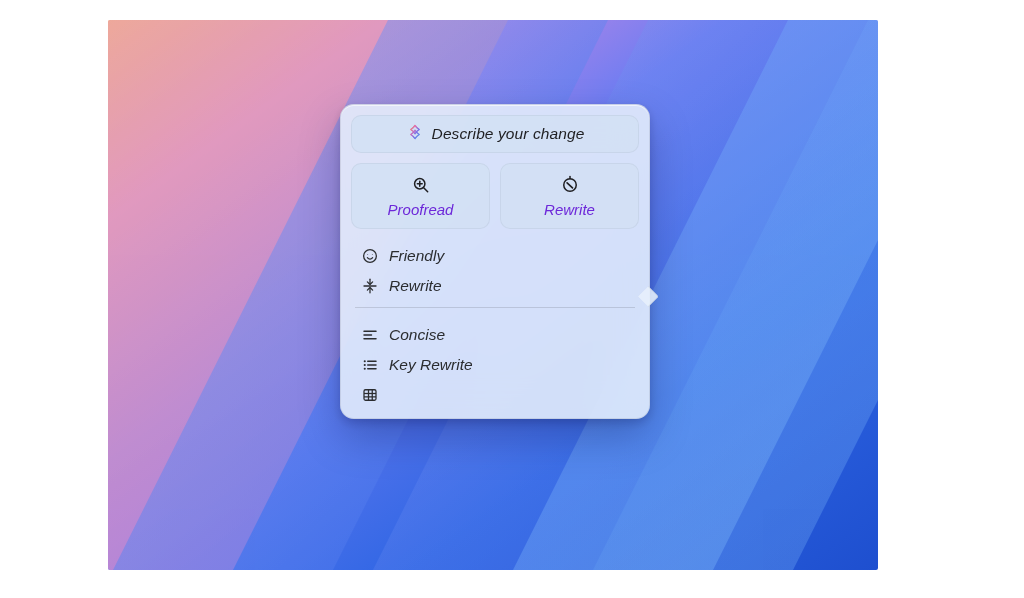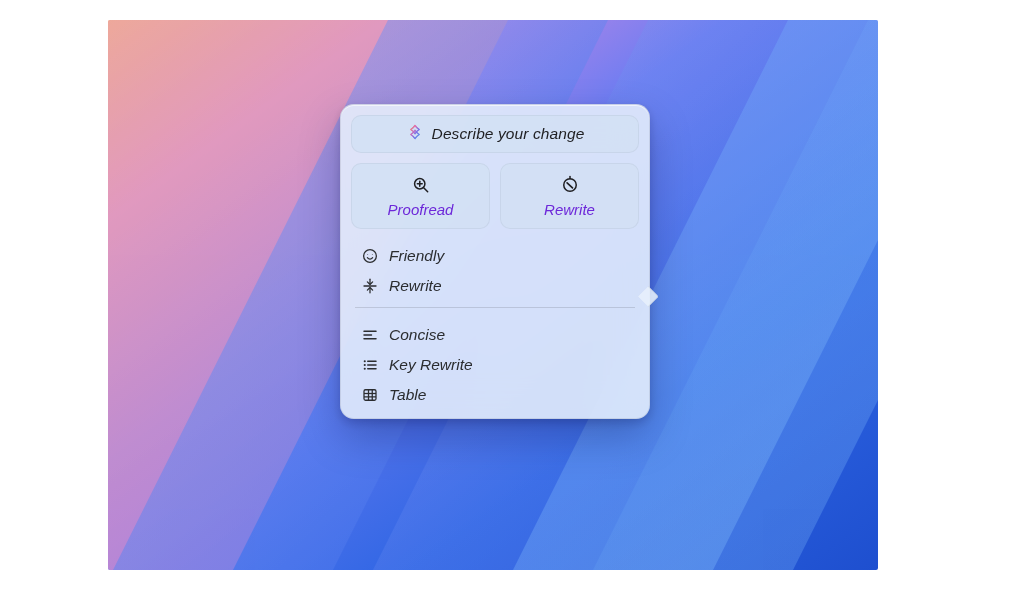--- a/index.html
+++ b/index.html
@@ -253,17 +253,16 @@
     <div class="menu-item">
       <span class="row-icon">
         <svg width="18" height="18" viewBox="0 0 24 24" fill="none" stroke="#2b2d30" stroke-width="1.7">
           <rect x="4" y="5" width="16" height="14" rx="2"></rect>
           <line x1="4" y1="10" x2="20" y2="10"></line>
           <line x1="4" y1="14.5" x2="20" y2="14.5"></line>
           <line x1="10" y1="5" x2="10" y2="19"></line>
           <line x1="15" y1="5" x2="15" y2="19"></line>
         </svg>
       </span>
-      <span class="label">Table</span>
     </div>
   </div>
 
 </div>
 
 </body></html>

